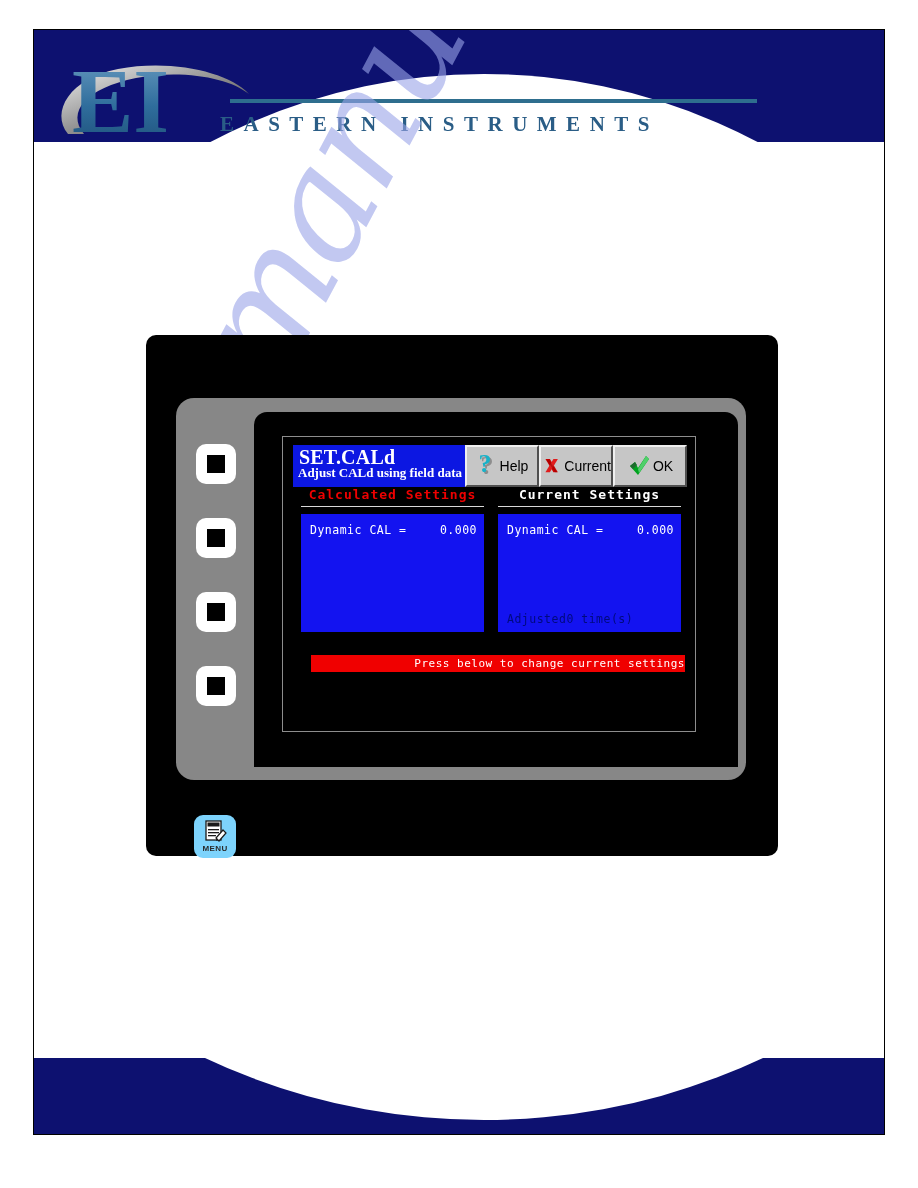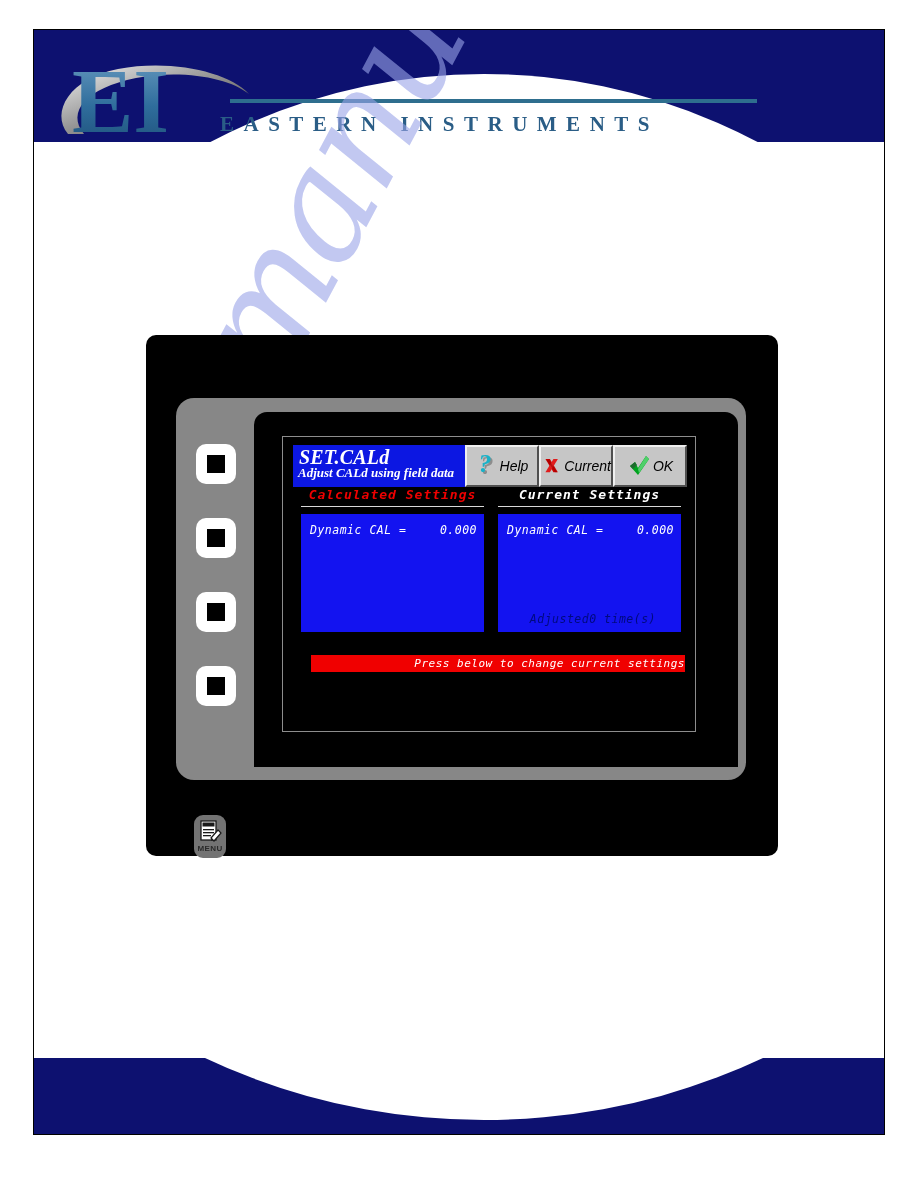--- a/index.html
+++ b/index.html
@@ -133,21 +133,20 @@
     border-radius: 18px;
   }
   .screen-housing {
     position: absolute;
     left: 78px;
     top: 14px;
     width: 484px;
     height: 355px;
     background: #000000;
     border-radius: 13px 13px 0 0;
-    font-style: italic;
   }
   .screen-frame {
     position: absolute;
     left: 28px;
     top: 24px;
     width: 414px;
     height: 296px;
     background: #000000;
     border: 1px solid #8d8d8d;
     box-sizing: border-box;
@@ -173,23 +172,23 @@
   }
   .sk1 { top: 46px; }
   .sk2 { top: 120px; }
   .sk3 { top: 194px; }
   .sk4 { top: 268px; }
 
   .menu-key {
     position: absolute;
     left: 48px;
     top: 480px;
-    width: 32px;
+    width: 42px;
     height: 43px;
-    background: #737373;
+    background: #7dd3fc;
     border-radius: 9px;
     text-align: center;
   }
   .menu-key svg { display: block; margin: 3px auto 0; }
   .menu-key .menu-label {
     font-size: 8px;
     font-weight: bold;
     color: #2a2a2a;
     letter-spacing: .4px;
     line-height: 9px;
@@ -297,24 +296,24 @@
     top: 9px;
     display: flex;
     justify-content: space-between;
     font-size: 11.5px;
     letter-spacing: .5px;
     white-space: nowrap;
   }
   .vb-foot {
     position: absolute;
     left: 9px;
-    right: 25px;
+    right: 7px;
     bottom: 6px;
     display: flex;
-    justify-content: flex-end;
+    justify-content: flex-start;
     font-size: 11.5px;
     letter-spacing: .5px;
     color: #000a7e;
     white-space: nowrap;
   }
 
   .banner-red {
     margin: 4px 2px 0 18px;
     height: 17px;
     background: #f00000;

